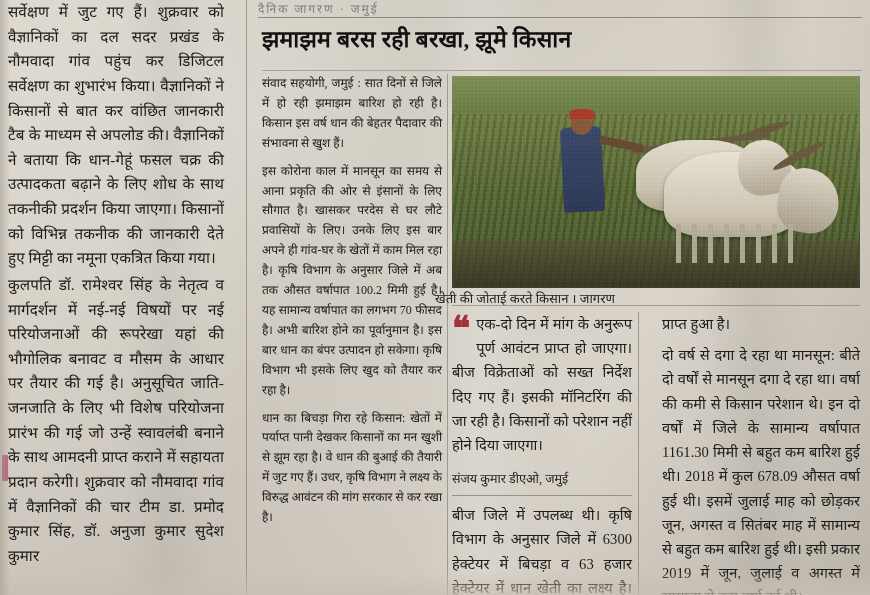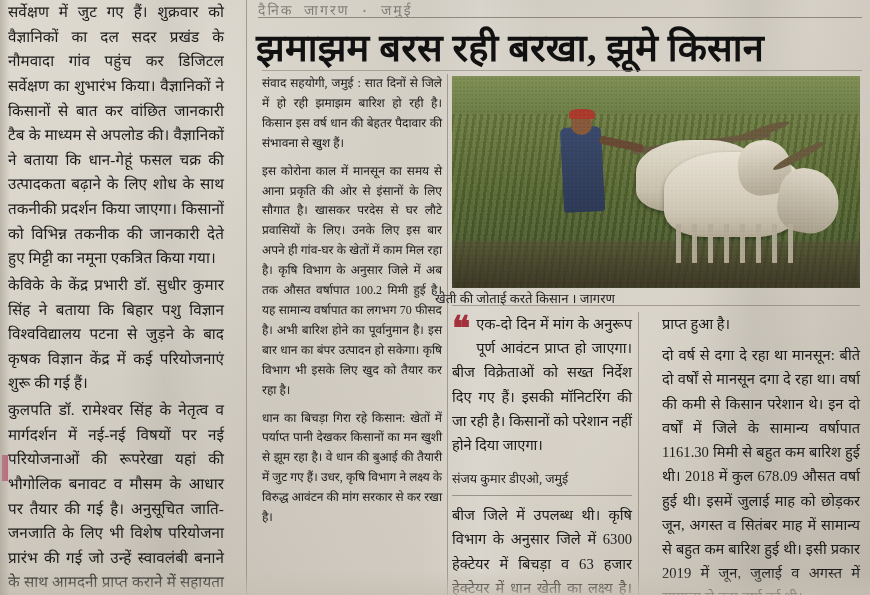--- a/index.html
+++ b/index.html
@@ -52,34 +52,34 @@
   }
   #left-col p { margin: 0 12px 2px 0; }
   #left-col .pinkmark {
     position: absolute; left: -6px; top: 455px;
     width: 6px; height: 26px; background: #c0426b; opacity: .75;
   }
 
   
   #top-strip {
     position: absolute; left: 258px; top: 0; width: 604px; height: 18px;
-    font-size: 14px; color: #3a3a3a; opacity: .55;
+    font-size: 12px; color: #3a3a3a; opacity: .55;
     letter-spacing: 2px;
     white-space: nowrap; overflow: hidden;
-    font-family: Liberation Mono, monospace;
+    font-family: Liberation Serif, serif;
   }
   #hr-top {
     position: absolute; left: 258px; top: 17px; width: 604px; height: 1px;
     background: #7d7568; opacity: .8;
   }
 
   
   #headline {
-    position: absolute; left: 256px; top: 26px; width: 590px;
-    font-size: 38px;
+    position: absolute; left: 262px; top: 26px; width: 590px;
+    font-size: 23px;
     font-weight: bold;
     color: #111;
     letter-spacing: .2px;
     line-height: 1.18;
     white-space: nowrap;
   }
   #hr-under-headline {
     position: absolute; left: 262px; top: 70px; width: 600px; height: 1px;
     background: #8a8275; opacity: .6;
   }
@@ -242,21 +242,20 @@
 
   <div id="top-strip">दैनिक जागरण · जमुई</div>
   <div id="hr-top"></div>
 
   <div class="vrule" style="left:246px; top:0; height:595px;"></div>
   <div class="vrule" style="left:447px; top:74px; height:521px;"></div>
   <div class="vrule" style="left:638px; top:312px; height:283px;"></div>
 
   <div id="left-col" class="col">
     <p>सर्वेक्षण में जुट गए हैं। शुक्रवार को वैज्ञानिकों का दल सदर प्रखंड के नौमवादा गांव पहुंच कर डिजिटल सर्वेक्षण का शुभारंभ किया। वैज्ञानिकों ने किसानों से बात कर वांछित जानकारी टैब के माध्यम से अपलोड की। वैज्ञानिकों ने बताया कि धान-गेहूं फसल चक्र की उत्पादकता बढ़ाने के लिए शोध के साथ तकनीकी प्रदर्शन किया जाएगा। किसानों को विभिन्न तकनीक की जानकारी देते हुए मिट्टी का नमूना एकत्रित किया गया।</p>
-    <p>केविके के केंद्र प्रभारी डॉ. सुधीर कुमार सिंह ने बताया कि बिहार पशु विज्ञान विश्वविद्यालय पटना से जुड़ने के बाद कृषक विज्ञान केंद्र में कई परियोजनाएं शुरू की गई हैं।</p>
     <p>कुलपति डॉ. रामेश्वर सिंह के नेतृत्व व मार्गदर्शन में नई-नई विषयों पर नई परियोजनाओं की रूपरेखा यहां की भौगोलिक बनावट व मौसम के आधार पर तैयार की गई है। अनुसूचित जाति-जनजाति के लिए भी विशेष परियोजना प्रारंभ की गई जो उन्हें स्वावलंबी बनाने के साथ आमदनी प्राप्त कराने में सहायता प्रदान करेगी। शुक्रवार को नौमवादा गांव में वैज्ञानिकों की चार टीम डा. प्रमोद कुमार सिंह, डॉ. अनुजा कुमार सुदेश कुमार</p>
     <div class="pinkmark"></div>
   </div>
 
   <div id="headline">झमाझम बरस रही बरखा, झूमे किसान</div>
   <div id="hr-under-headline"></div>
 
   <div id="mid-col" class="col">
     <p class="lead">संवाद सहयोगी, जमुई : सात दिनों से जिले में हो रही झमाझम बारिश हो रही है। किसान इस वर्ष धान की बेहतर पैदावार की संभावना से खुश हैं।</p>
     <p>इस कोरोना काल में मानसून का समय से आना प्रकृति की ओर से इंसानों के लिए सौगात है। खासकर परदेस से घर लौटे प्रवासियों के लिए। उनके लिए इस बार अपने ही गांव-घर के खेतों में काम मिल रहा है। कृषि विभाग के अनुसार जिले में अब तक औसत वर्षापात 100.2 मिमी हुई है। यह सामान्य वर्षापात का लगभग 70 फीसद है। अभी बारिश होने का पूर्वानुमान है। इस बार धान का बंपर उत्पादन हो सकेगा। कृषि विभाग भी इसके लिए खुद को तैयार कर रहा है।</p>

